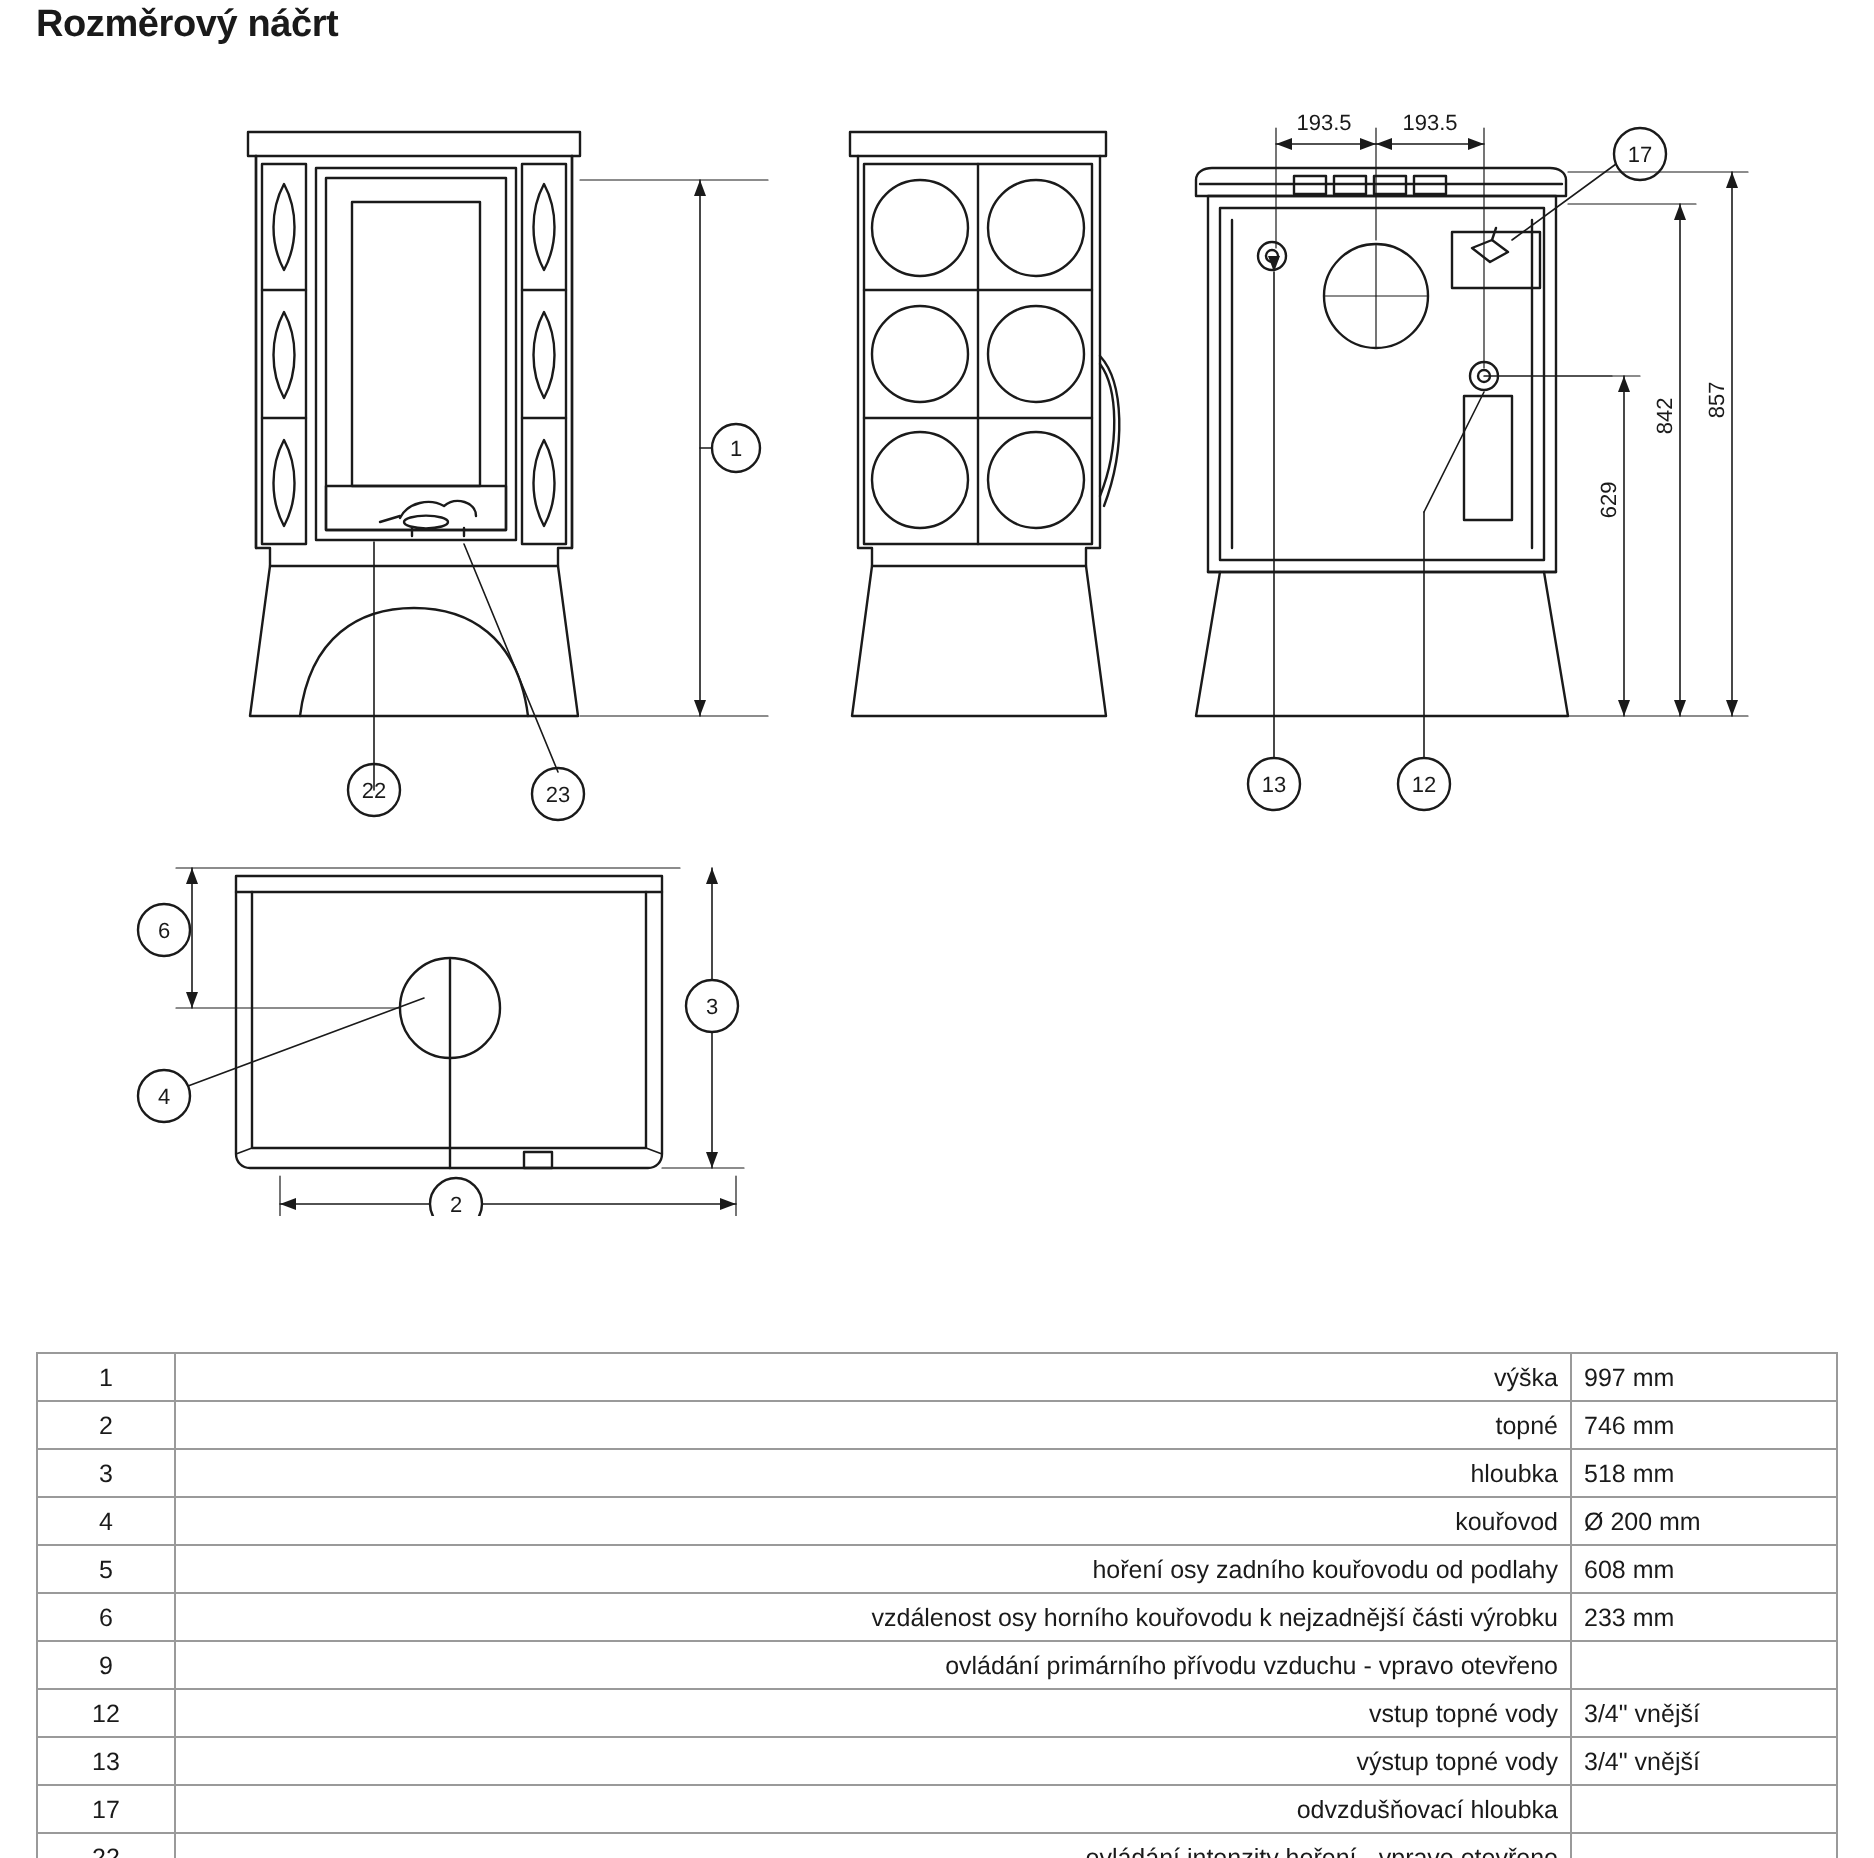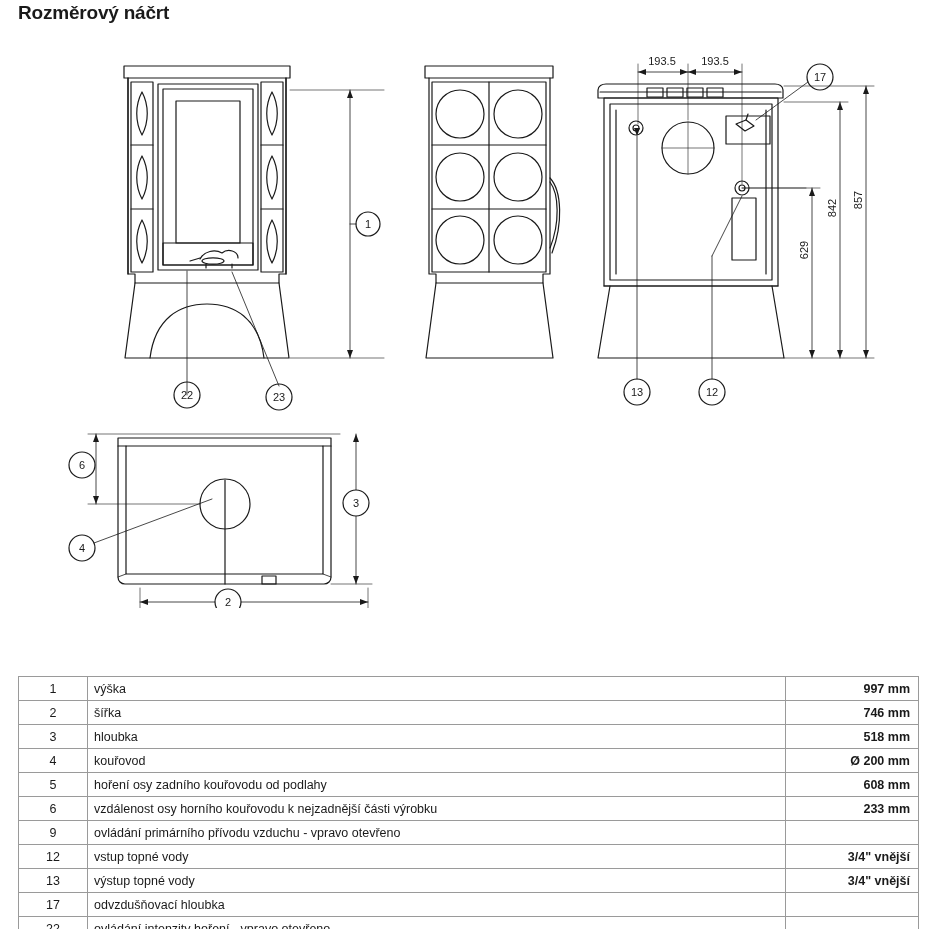--- a/index.html
+++ b/index.html
@@ -62,28 +62,27 @@
     padding: 3px 6px;
     height: 17px;
     vertical-align: middle;
     background: #ffffff;
   }
   .info-table td.num {
     width: 56px;
     text-align: center;
   }
   .info-table td.desc {
-    text-align: left;
+    text-align: right;
   }
   .info-table td.val {
     width: 118px;
-    text-align: right;
+    text-align: left;
     padding-right: 8px;
     white-space: nowrap;
-    font-weight: bold;
   }
 </style>
 </head>
 <body>
 
 <div class="page">
 
   <h1 class="section-title" id="title-drawing">Rozměrový náčrt</h1>
 
   <div class="drawing">
@@ -287,21 +286,21 @@
 
   <table class="info-table">
     <tbody>
       <tr>
         <td class="num">1</td>
         <td class="desc">výška</td>
         <td class="val">997 mm</td>
       </tr>
       <tr>
         <td class="num">2</td>
-        <td class="desc">šířka</td>
+        <td class="desc">topné</td>
         <td class="val">746 mm</td>
       </tr>
       <tr>
         <td class="num">3</td>
         <td class="desc">hloubka</td>
         <td class="val">518 mm</td>
       </tr>
       <tr>
         <td class="num">4</td>
         <td class="desc">kouřovod</td>

